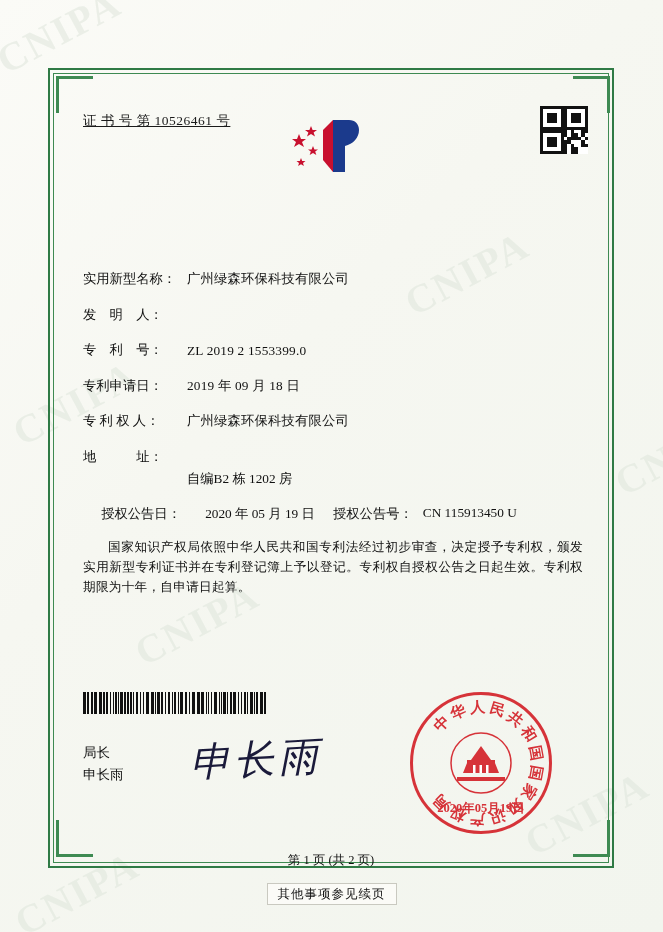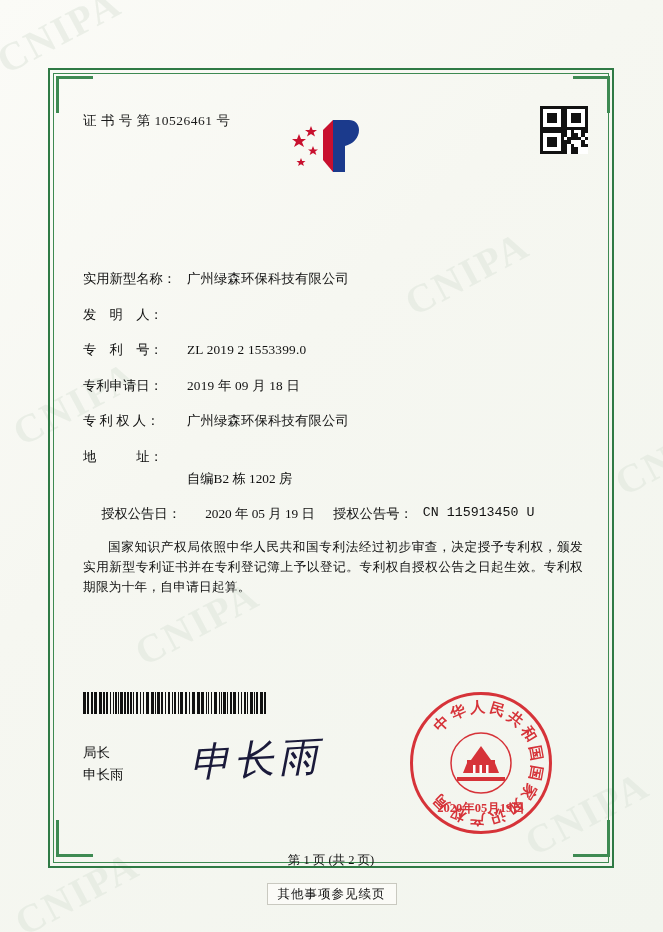--- a/index.html
+++ b/index.html
@@ -76,20 +76,21 @@
     width: 522px;
     height: 760px;
   }
 
   .cert-no {
     position: absolute;
     left: 13px; top: 20px;
     font-size: 13.5px;
     color: #1a1a1a;
     letter-spacing: .5px;
+    text-decoration: underline;
   }
 
   
   .qr {
     position: absolute;
     right: 4px; top: 14px;
     width: 48px; height: 48px;
     background-color: #fff;
   }
   .qr-grid {
@@ -126,21 +127,21 @@
   .fields {
     position: absolute;
     left: 13px;
     top: 178px;
     width: 500px;
     font-size: 13.3px;
     color: #111;
   }
   .row {
     display: flex;
-    align-items: center;
+    align-items: flex-end;
     margin-bottom: 17.5px;
   }
   .row .lbl {
     width: 104px;
     flex: 0 0 104px;
     letter-spacing: 0px;
     white-space: nowrap;
   }
   .row .val {
     flex: 1 1 auto;
@@ -158,21 +159,20 @@
   .grant-row .left {
     width: 250px;
     flex: 0 0 250px;
     display: flex;
     justify-content: center;
   }
   .grant-row .left .lbl { width: 104px; flex: 0 0 104px; }
   .grant-row .right {
     display: flex;
     flex: 1 1 auto;
-    font-family: Liberation Mono, monospace;
   }
   .grant-row .right .lbl2 {
     flex: 0 0 auto;
     margin-right: 10px;
   }
 
   .para {
     font-size: 12.6px;
     line-height: 20px;
     color: #111;

